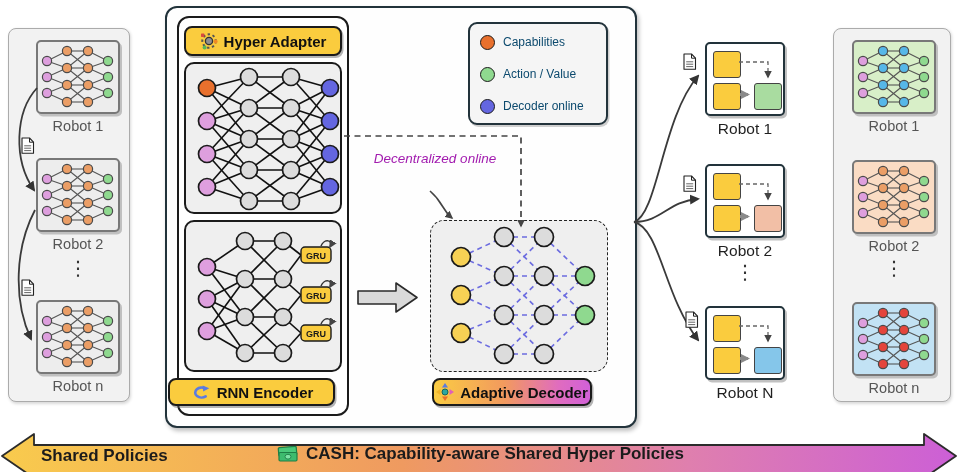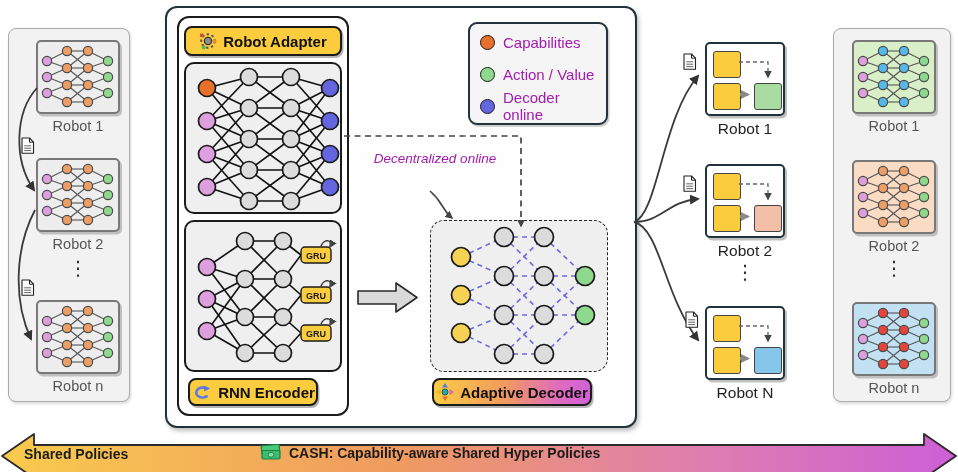--- a/index.html
+++ b/index.html
@@ -19,33 +19,33 @@
   .pill{display:flex;align-items:center;justify-content:center;gap:6px;z-index:10;
         background:#FACC3E;border:2px solid #1B1B1B;border-radius:8px;
         font-weight:bold;font-size:15px;color:#111;box-shadow:1.5px 2px 0 rgba(90,90,90,.45);}
   .pill-grad{background:linear-gradient(90deg,#FACC43 0%,#F29A5E 45%,#E06CBF 80%,#D160D8 100%);}
   
   .legend{z-index:10;background:#F5F5F5;border:2px solid #22333B;border-radius:9px;
           padding:7px 10px 6px 10px;display:flex;flex-direction:column;justify-content:space-between;
           box-shadow:1.5px 2px 0 rgba(120,120,120,.35);}
   .legend-row{display:flex;align-items:center;gap:8px;height:22px;}
   .legend-dot{width:13px;height:13px;border-radius:50%;border:1.8px solid #1B1B1B;flex:0 0 auto;}
-  .legend-label{font-size:15px;color:#a21caf;}
+  .legend-label{font-size:12px;color:#0c4a6e;}
   
   .robot-box{background:#fff;border:2px solid #22333B;border-radius:5px;z-index:3;
              box-shadow:2px 2.5px 0 rgba(100,100,100,.4);}
   .sq{position:absolute;border:1.5px solid #444;border-radius:3px;box-sizing:border-box;}
   .sq-y{background:#FACC3E;}
   
   .robot-label{z-index:10;text-align:center;font-size:14.5px;color:#555;}
   .robot-label-dark{z-index:10;text-align:center;font-size:15.5px;color:#1F1F1F;}
   .dots{z-index:10;text-align:center;font-size:20px;color:#333;line-height:12px;}
   .annotation{z-index:10;text-align:center;font-style:italic;font-size:13.5px;color:#a21caf;line-height:17px;}
   .annotation span{display:block;}
-  .banner-text{z-index:10;font-weight:bold;font-size:14px;color:#1B1B1B;}
+  .banner-text{z-index:10;font-weight:bold;font-size:17px;color:#1B1B1B;margin-left:17px;}
   #overlay{position:absolute;left:0;top:0;z-index:5;pointer-events:none;}
   .icon-svg{flex:0 0 auto;display:block;}
 </style>
 </head>
 <body>
 
 <div id="root">
 
   <div class="abs side-panel" style="left:8px;top:28px;width:122px;height:374px;"></div>
   <div class="abs side-panel" style="left:833px;top:28px;width:118px;height:374px;"></div>
@@ -530,24 +530,24 @@
     </svg>
 
   <div class="abs pill" style="left:184px;top:26px;width:158px;height:30px;">
     <svg class="icon-svg" width="18" height="18" viewBox="0 0 18 18">
       <circle cx="9" cy="9" r="6.7" fill="none" stroke="#555" stroke-width="2" stroke-dasharray="2.4,2.6"></circle>
       <circle cx="9" cy="9" r="3.6" fill="#8F8F8F" stroke="#333" stroke-width="1.3"></circle>
       <rect x="1" y="1.5" width="3.4" height="3.4" rx="0.6" fill="#D94A3D"></rect>
       <circle cx="15.6" cy="9.6" r="2" fill="#F08A24"></circle>
       <circle cx="4.6" cy="15.4" r="2" fill="#57B857"></circle>
     </svg>
-    <span>Robot Adapter</span>
-  </div>
-
-  <div class="abs pill" style="left:188px;top:378px;width:130px;height:28px;">
+    <span>Hyper Adapter</span>
+  </div>
+
+  <div class="abs pill" style="left:168px;top:378px;width:167px;height:28px;">
     <svg class="icon-svg" width="21" height="15" viewBox="0 0 21 15">
       <path d="M15.5 3.6 A6.4 5 0 1 0 15.7 11.4" fill="none" stroke="#5B7BE0" stroke-width="2.6" stroke-linecap="round"></path>
       <path d="M12.6 0.4 L19.3 3.2 L13.2 6.6 Z" fill="#5B7BE0"></path>
     </svg>
     <span>RNN Encoder</span>
   </div>
 
   <div class="abs pill pill-grad" style="left:432px;top:378px;width:160px;height:28px;">
     <svg class="icon-svg" width="18" height="18" viewBox="0 0 18 18">
       <path d="M9 0 L12 4.5 L6 4.5 Z" fill="#5B7BE0"></path>

